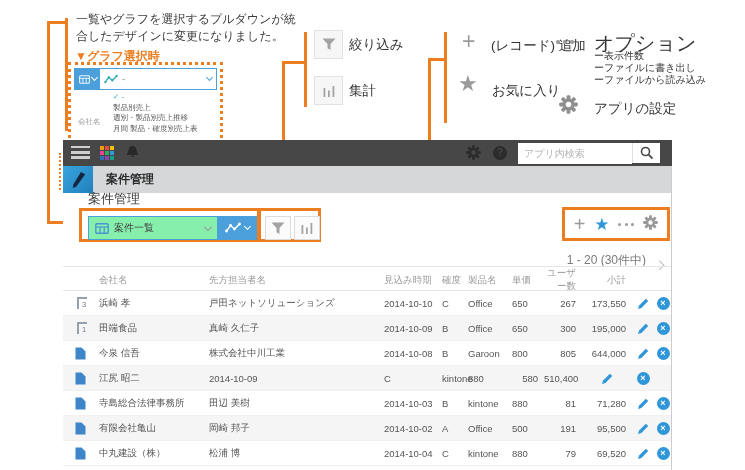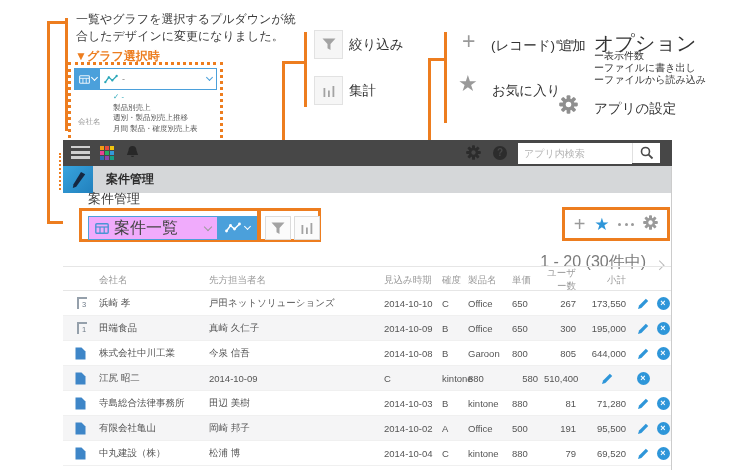--- a/index.html
+++ b/index.html
@@ -38,27 +38,27 @@
   .srch{position:absolute;left:455px;top:3px;width:114px;height:20px;background:#fff;}
   .srch input{width:100%;height:100%;border:none;outline:none;font-size:10px;padding:0 6px;box-sizing:border-box;color:#555;font-family:inherit;}
   .srch input::placeholder{color:#b3b3b3;}
   .magbox{position:absolute;left:569px;top:3px;width:27px;height:20px;background:#fff;border-left:1px solid #e0e0e0;display:flex;align-items:center;justify-content:center;cursor:pointer;}
   .appbar{position:absolute;left:0;top:26px;width:609px;height:27px;background:#D5D7D9;display:flex;align-items:center;}
   .appicon{width:30px;height:27px;background:linear-gradient(135deg,#38a4de,#2180bd);display:flex;align-items:center;justify-content:center;}
   .apptitle{margin-left:13px;font-size:12px;font-weight:bold;color:#2b2b2b;}
   .appdotted{position:absolute;left:59px;top:153px;height:37px;width:0;border-left:2.5px dotted #ED7D1F;}
   .heading{position:absolute;left:25px;top:50px;font-size:13px;color:#3a3a3a;}
   .obox{position:absolute;border:3px solid #ED7D1F;box-sizing:border-box;}
-  .view-dd{position:absolute;left:6px;top:5px;width:130px;height:24px;background:#f0abfc;border:1px solid #4BA0DB;box-sizing:border-box;display:flex;align-items:center;padding:0 6px;gap:5px;font-size:16px;color:#444;cursor:pointer;}
+  .view-dd{position:absolute;left:6px;top:5px;width:130px;height:24px;background:#86efac;border:1px solid #4BA0DB;box-sizing:border-box;display:flex;align-items:center;padding:0 6px;gap:5px;font-size:10px;color:#444;cursor:pointer;}
   .graph-btn{position:absolute;left:136px;top:5px;width:39px;height:24px;background:#4BA0DB;display:flex;align-items:center;justify-content:center;gap:4px;cursor:pointer;}
   .tool-sq{position:absolute;top:5px;width:26px;height:24px;background:#fbfbfb;border:1px solid #dcdcdc;box-sizing:border-box;display:flex;align-items:center;justify-content:center;cursor:pointer;}
   .rtools{display:flex;align-items:center;justify-content:space-evenly;width:100%;height:100%;}
   .plus{font-size:20px;color:#9a9a9a;line-height:1;}
   .star-blue{font-size:17px;color:#2E96D9;line-height:1;}
-  .pag{position:absolute;top:112px;right:26px;font-size:16px;color:#7a7a7a;margin-left:41px;}
+  .pag{position:absolute;top:112px;right:26px;font-size:12px;color:#7a7a7a;margin-left:41px;}
   .pagnext{position:absolute;top:114px;right:10px;}
   .pagnext .car{border-color:#bbb;width:5.5px;height:5.5px;}
   
   .tbl{position:absolute;left:0;top:126px;width:609px;font-size:9.5px;color:#555;}
   .thead,.trow{display:grid;grid-template-columns:24px 110px 175px 58px 26px 44px 32px 38px 50px 22px 18px;
                padding-left:12px;align-items:center;box-sizing:border-box;}
   .thead{height:25px;border-top:1px solid #e6e6e6;border-bottom:1px solid #e6e6e6;color:#9a9a9a;}
   .trow{height:25px;border-bottom:1px solid #f0f0f0;cursor:pointer;}
   .trow.alt{background:#f5f5f6;}
   .num{text-align:right;padding-right:6px;}
@@ -354,22 +354,22 @@
             </span>
   </div>
 
   <div class="trow">
     <span style="display:flex;align-items:center;">
 
       <svg width="11" height="13" viewBox="0 0 11 13">
                 <path d="M0.5 0.5 h6 l4 4 v8 h-10 z" fill="#3E86C8"></path>
               </svg>
     </span>
+    <span>今泉 信吾</span>
     <span>株式会社中川工業</span>
-    <span>今泉 信吾</span>
     <span>2014-10-08</span>
     <span>B</span>
     <span>Garoon</span>
     <span>800</span>
     <span class="num">805</span>
     <span class="num">644,000</span>
     <span class="actbtn">
       <svg width="13" height="13" viewBox="0 0 13 13">
                 <path d="M1 12 l1.1 -3.4 6.8 -6.8 2.3 2.3 -6.8 6.8 z" fill="#2E96D9"></path>
               </svg>

